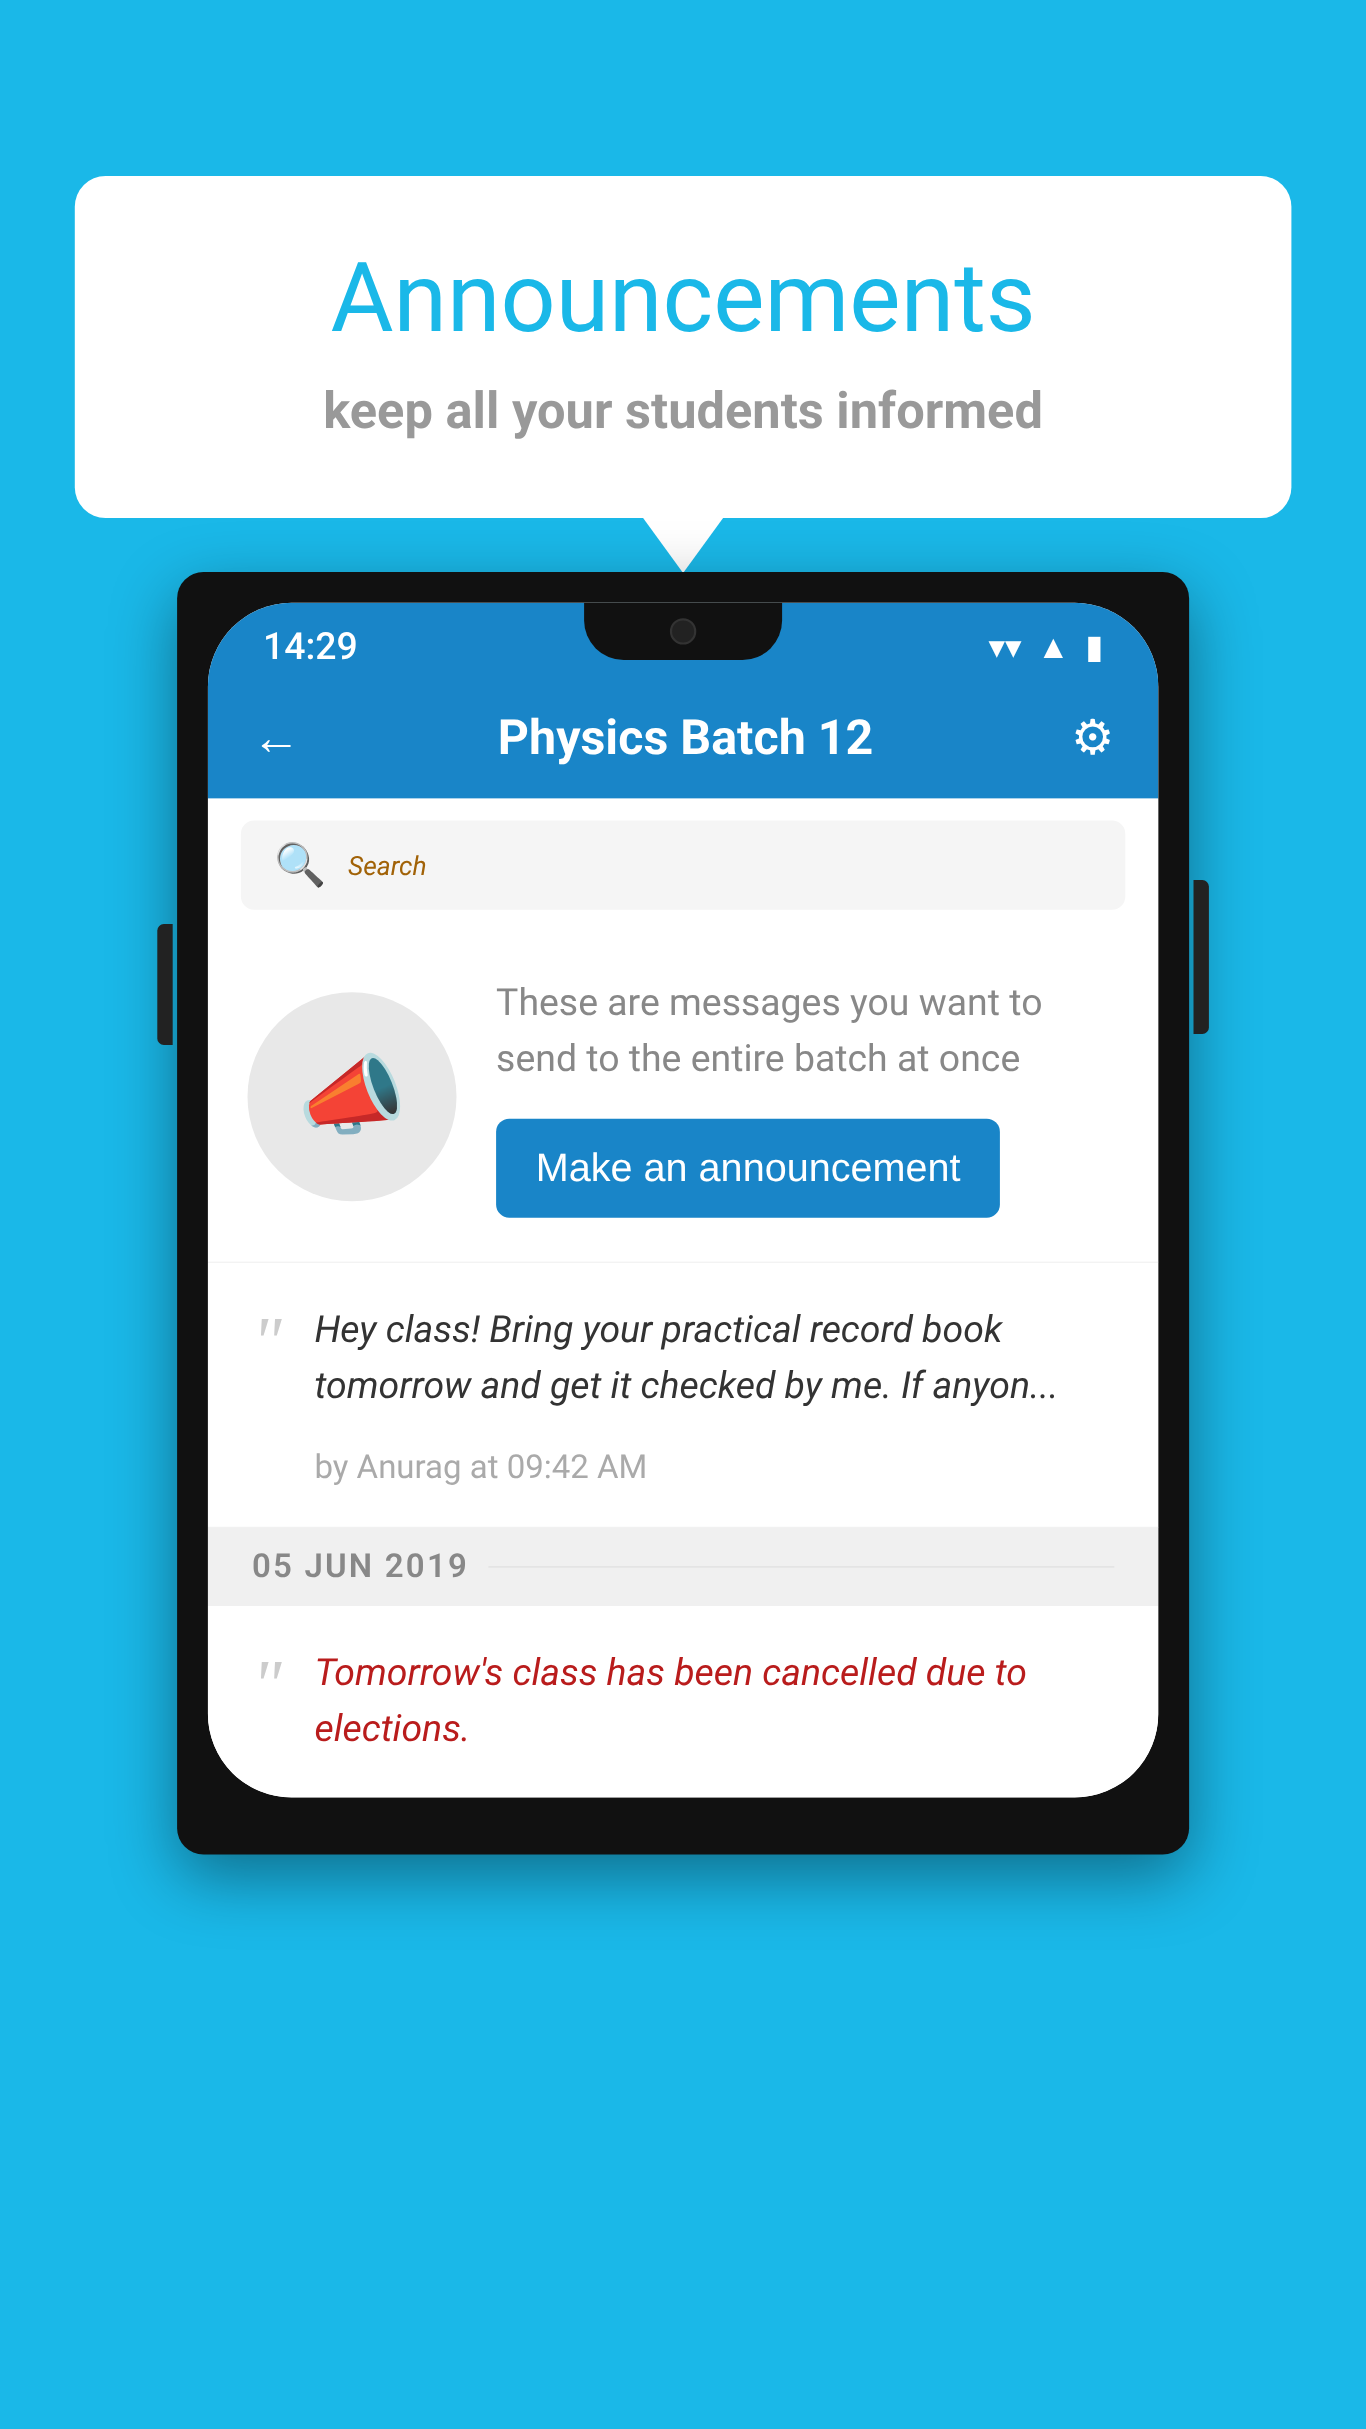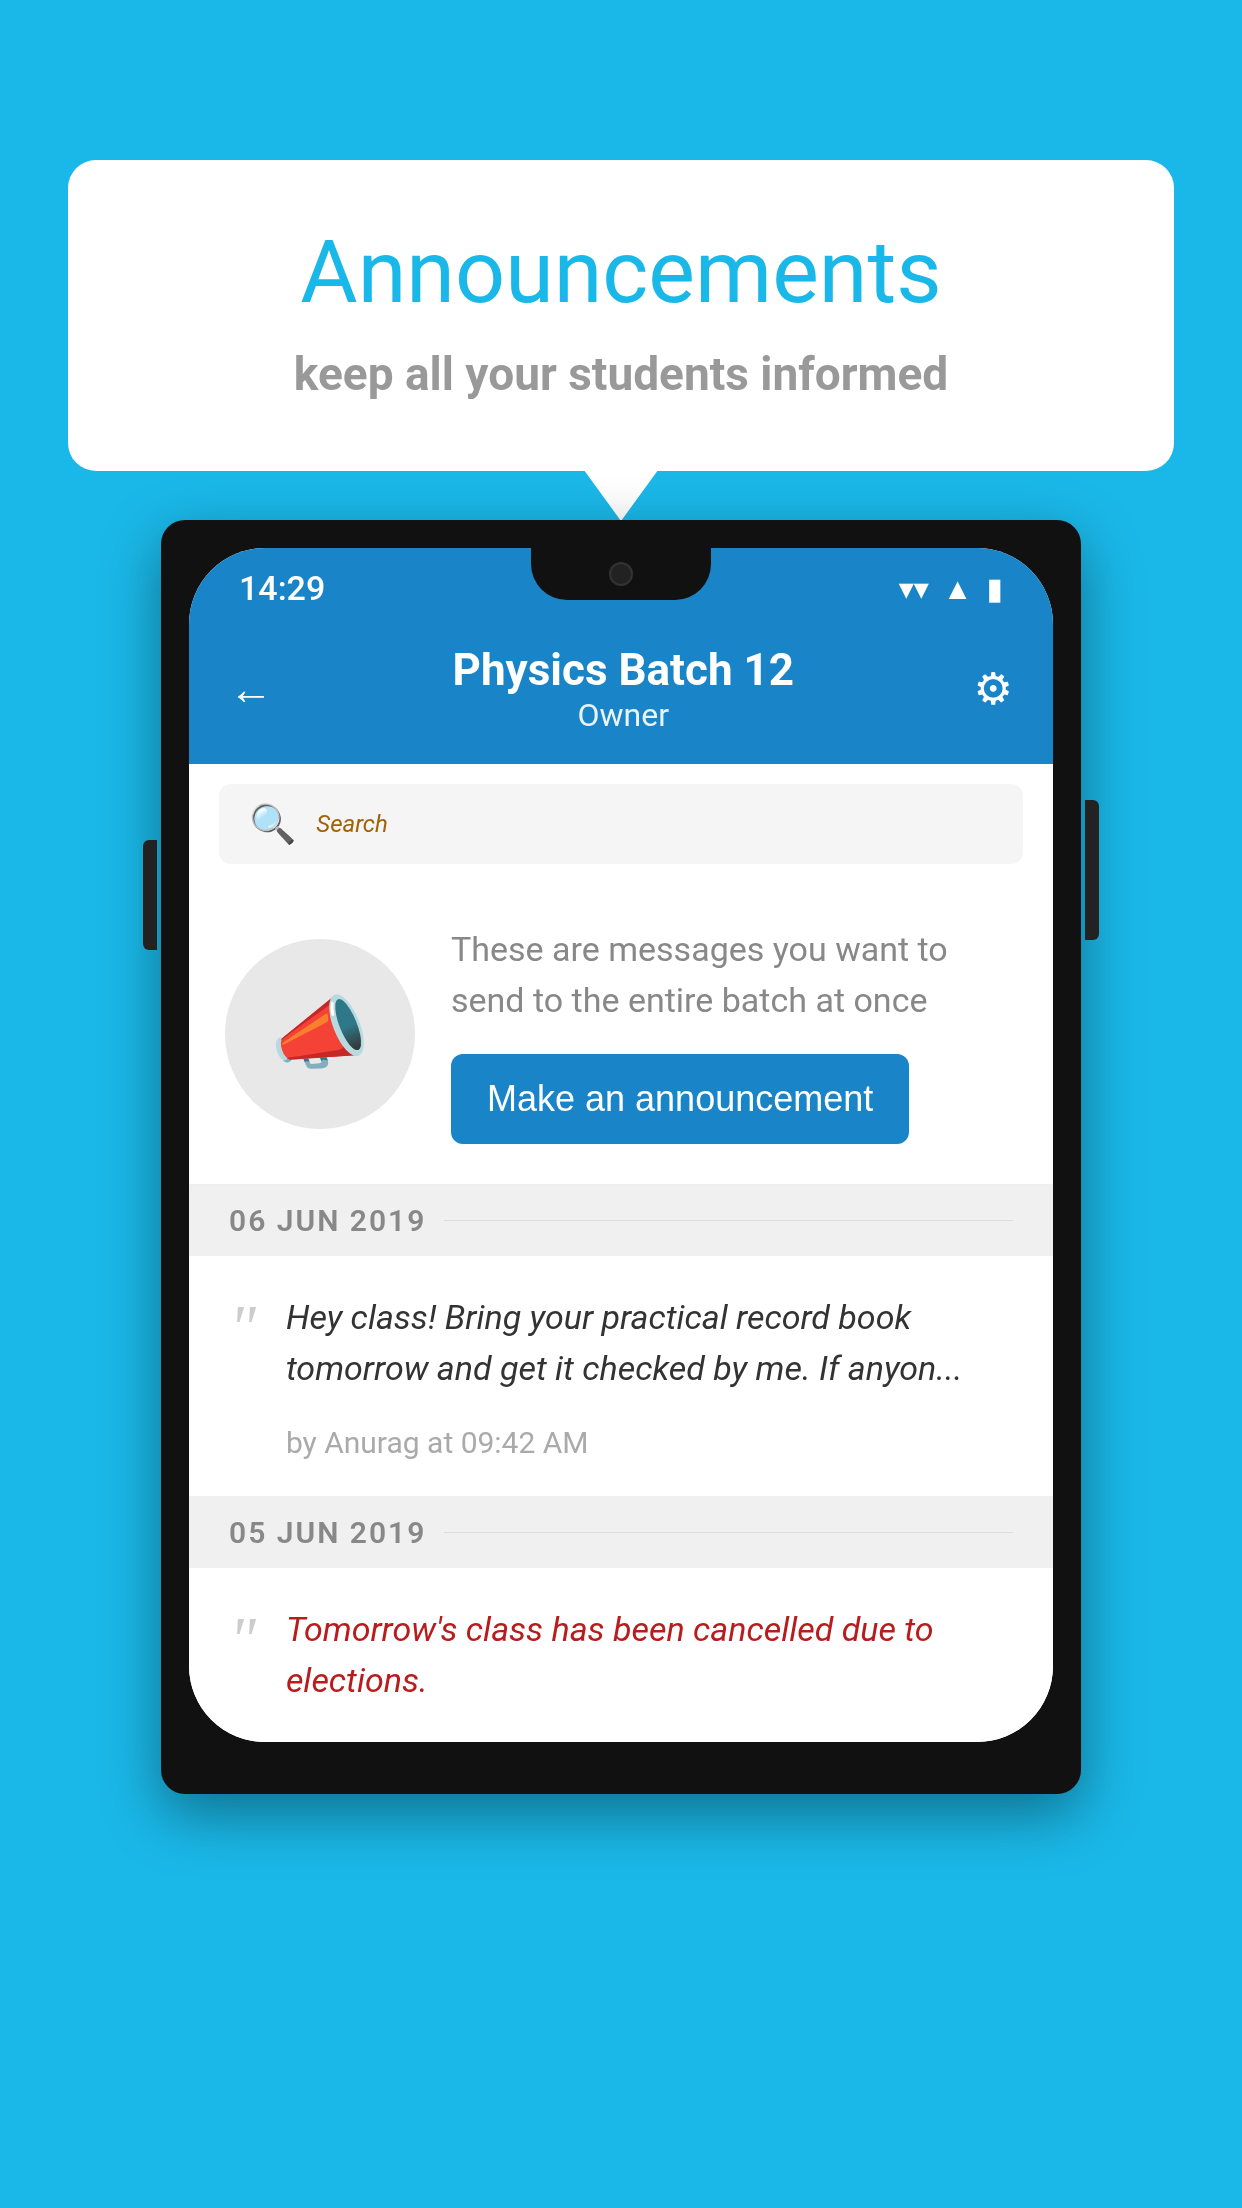--- a/index.html
+++ b/index.html
@@ -398,21 +398,20 @@
           <span class="wifi-icon">▾▾</span>
           <span class="signal-icon">▲</span>
           <span class="battery-icon">▮</span>
         </div>
       </div>
 
       <div class="app-header">
         <span class="back-arrow">←</span>
         <div class="header-title-group">
           <div class="header-title">Physics Batch 12</div>
-          <div class="header-subtitle">Owner</div>
         </div>
         <span class="settings-icon">⚙</span>
       </div>
 
 
       <div class="search-container">
         <div class="search-bar">
           <span class="search-icon-wrap">🔍</span>
           <span class="search-text">Search</span>
         </div>
@@ -421,24 +420,20 @@
       <div class="announcement-promo">
         <div class="promo-icon-circle">
           <span class="megaphone-icon">📣</span>
         </div>
         <div class="promo-content">
           <div class="promo-desc">These are messages you want to send to the entire batch at once</div>
           <button class="make-announcement-btn">Make an announcement</button>
         </div>
       </div>
 
-      <div class="date-divider">
-        <span class="date-divider-text">06  JUN  2019</span>
-        <div class="date-divider-line"></div>
-      </div>
 
       <div class="announcement-item">
         <div class="quote-icon">"</div>
         <div class="announcement-content">
           <div class="announcement-text">Hey class! Bring your practical record book tomorrow and get it checked by me. If anyon...</div>
           <div class="announcement-meta">by Anurag at 09:42 AM</div>
         </div>
       </div>
 
       <div class="date-divider">

